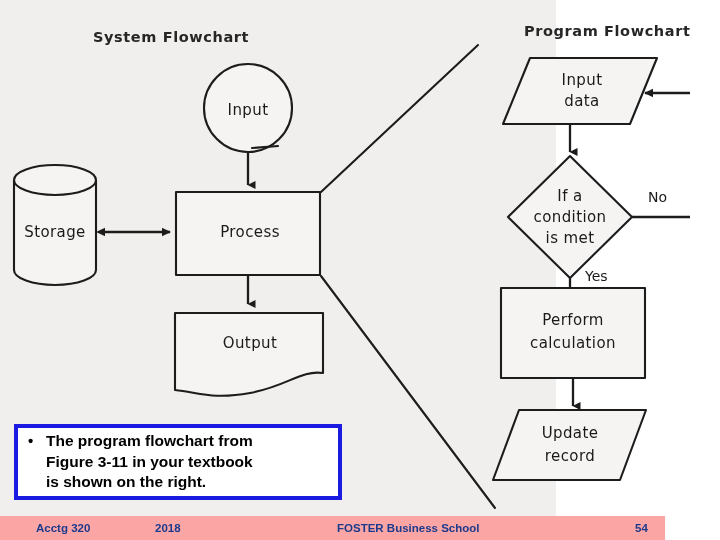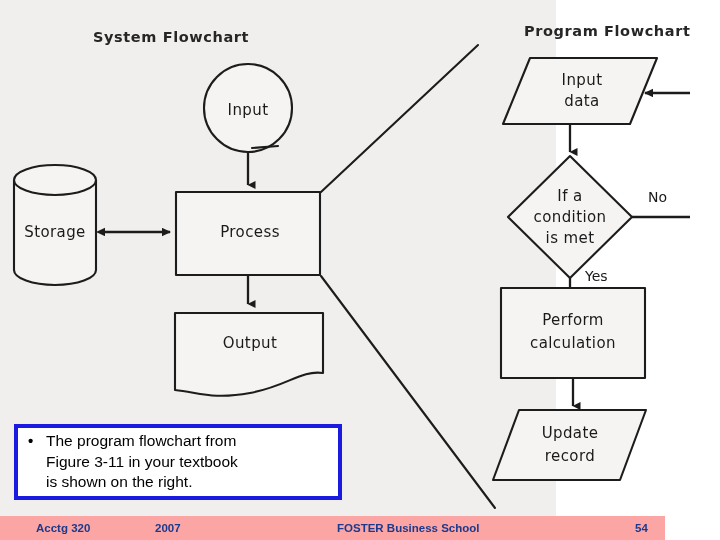--- a/index.html
+++ b/index.html
@@ -59,21 +59,21 @@
     display:flex;
     align-items:flex-start;
     padding:2px 6px 2px 10px;
   }
   #callout .dot{
     font-size:15px;line-height:20px;color:#000;
     width:18px;flex:0 0 18px;text-align:left;font-weight:bold;
   }
   #callout .txt{
     font-family:"Liberation Sans", sans-serif;
-    font-weight:normal;
+    font-weight:bold;
     font-size:15.5px;
     line-height:20.5px;
     color:#000000;
     white-space:pre-line;
   }
 
   
   #footer{
     position:absolute;left:0;top:516px;width:665px;height:37px;
     background:#fca5a5;
@@ -168,16 +168,16 @@
   <div class="bullet-row">
     <div class="dot">•</div>
     <div class="txt">The program flowchart from
 Figure 3-11 in your textbook
 is shown on the right.</div>
   </div>
 </div>
 
 <div id="footer">
   <div class="f-item" id="f-course">Acctg 320</div>
-  <div class="f-item" id="f-year">2007</div>
+  <div class="f-item" id="f-year">2018</div>
   <div class="f-item" id="f-school">FOSTER Business School</div>
   <div class="f-item" id="f-page">54</div>
 </div>
 
 </body></html>

